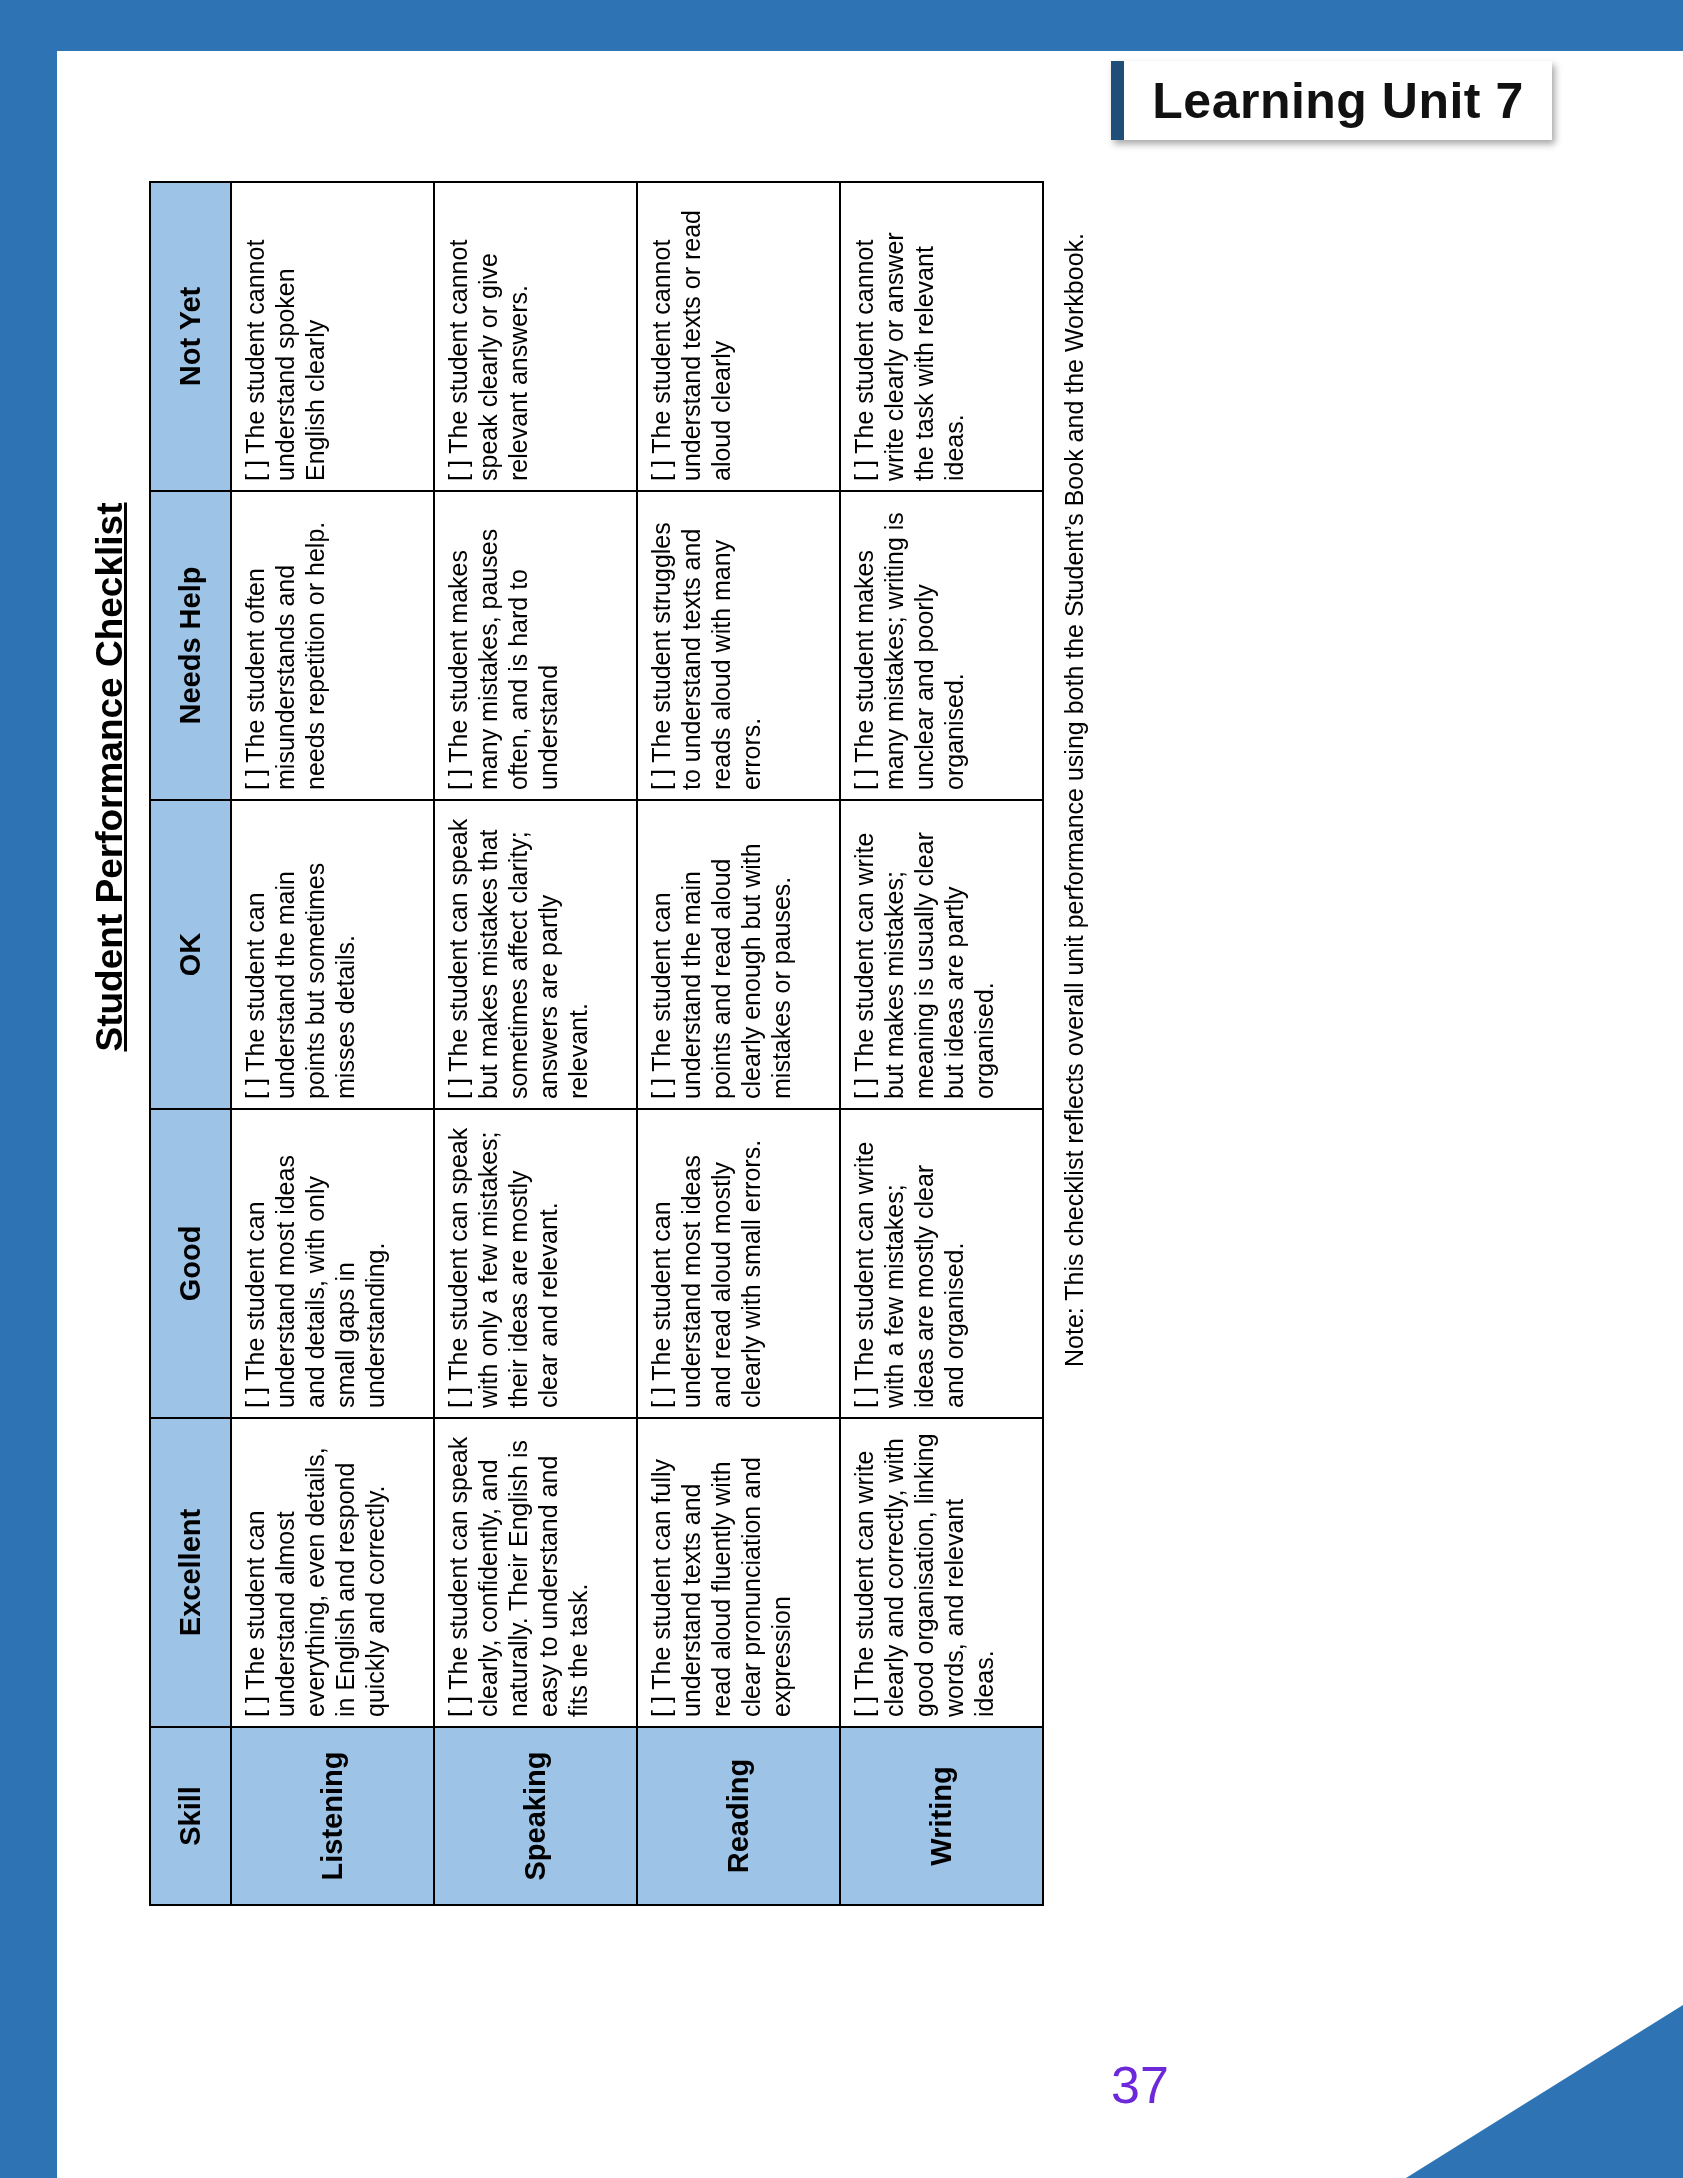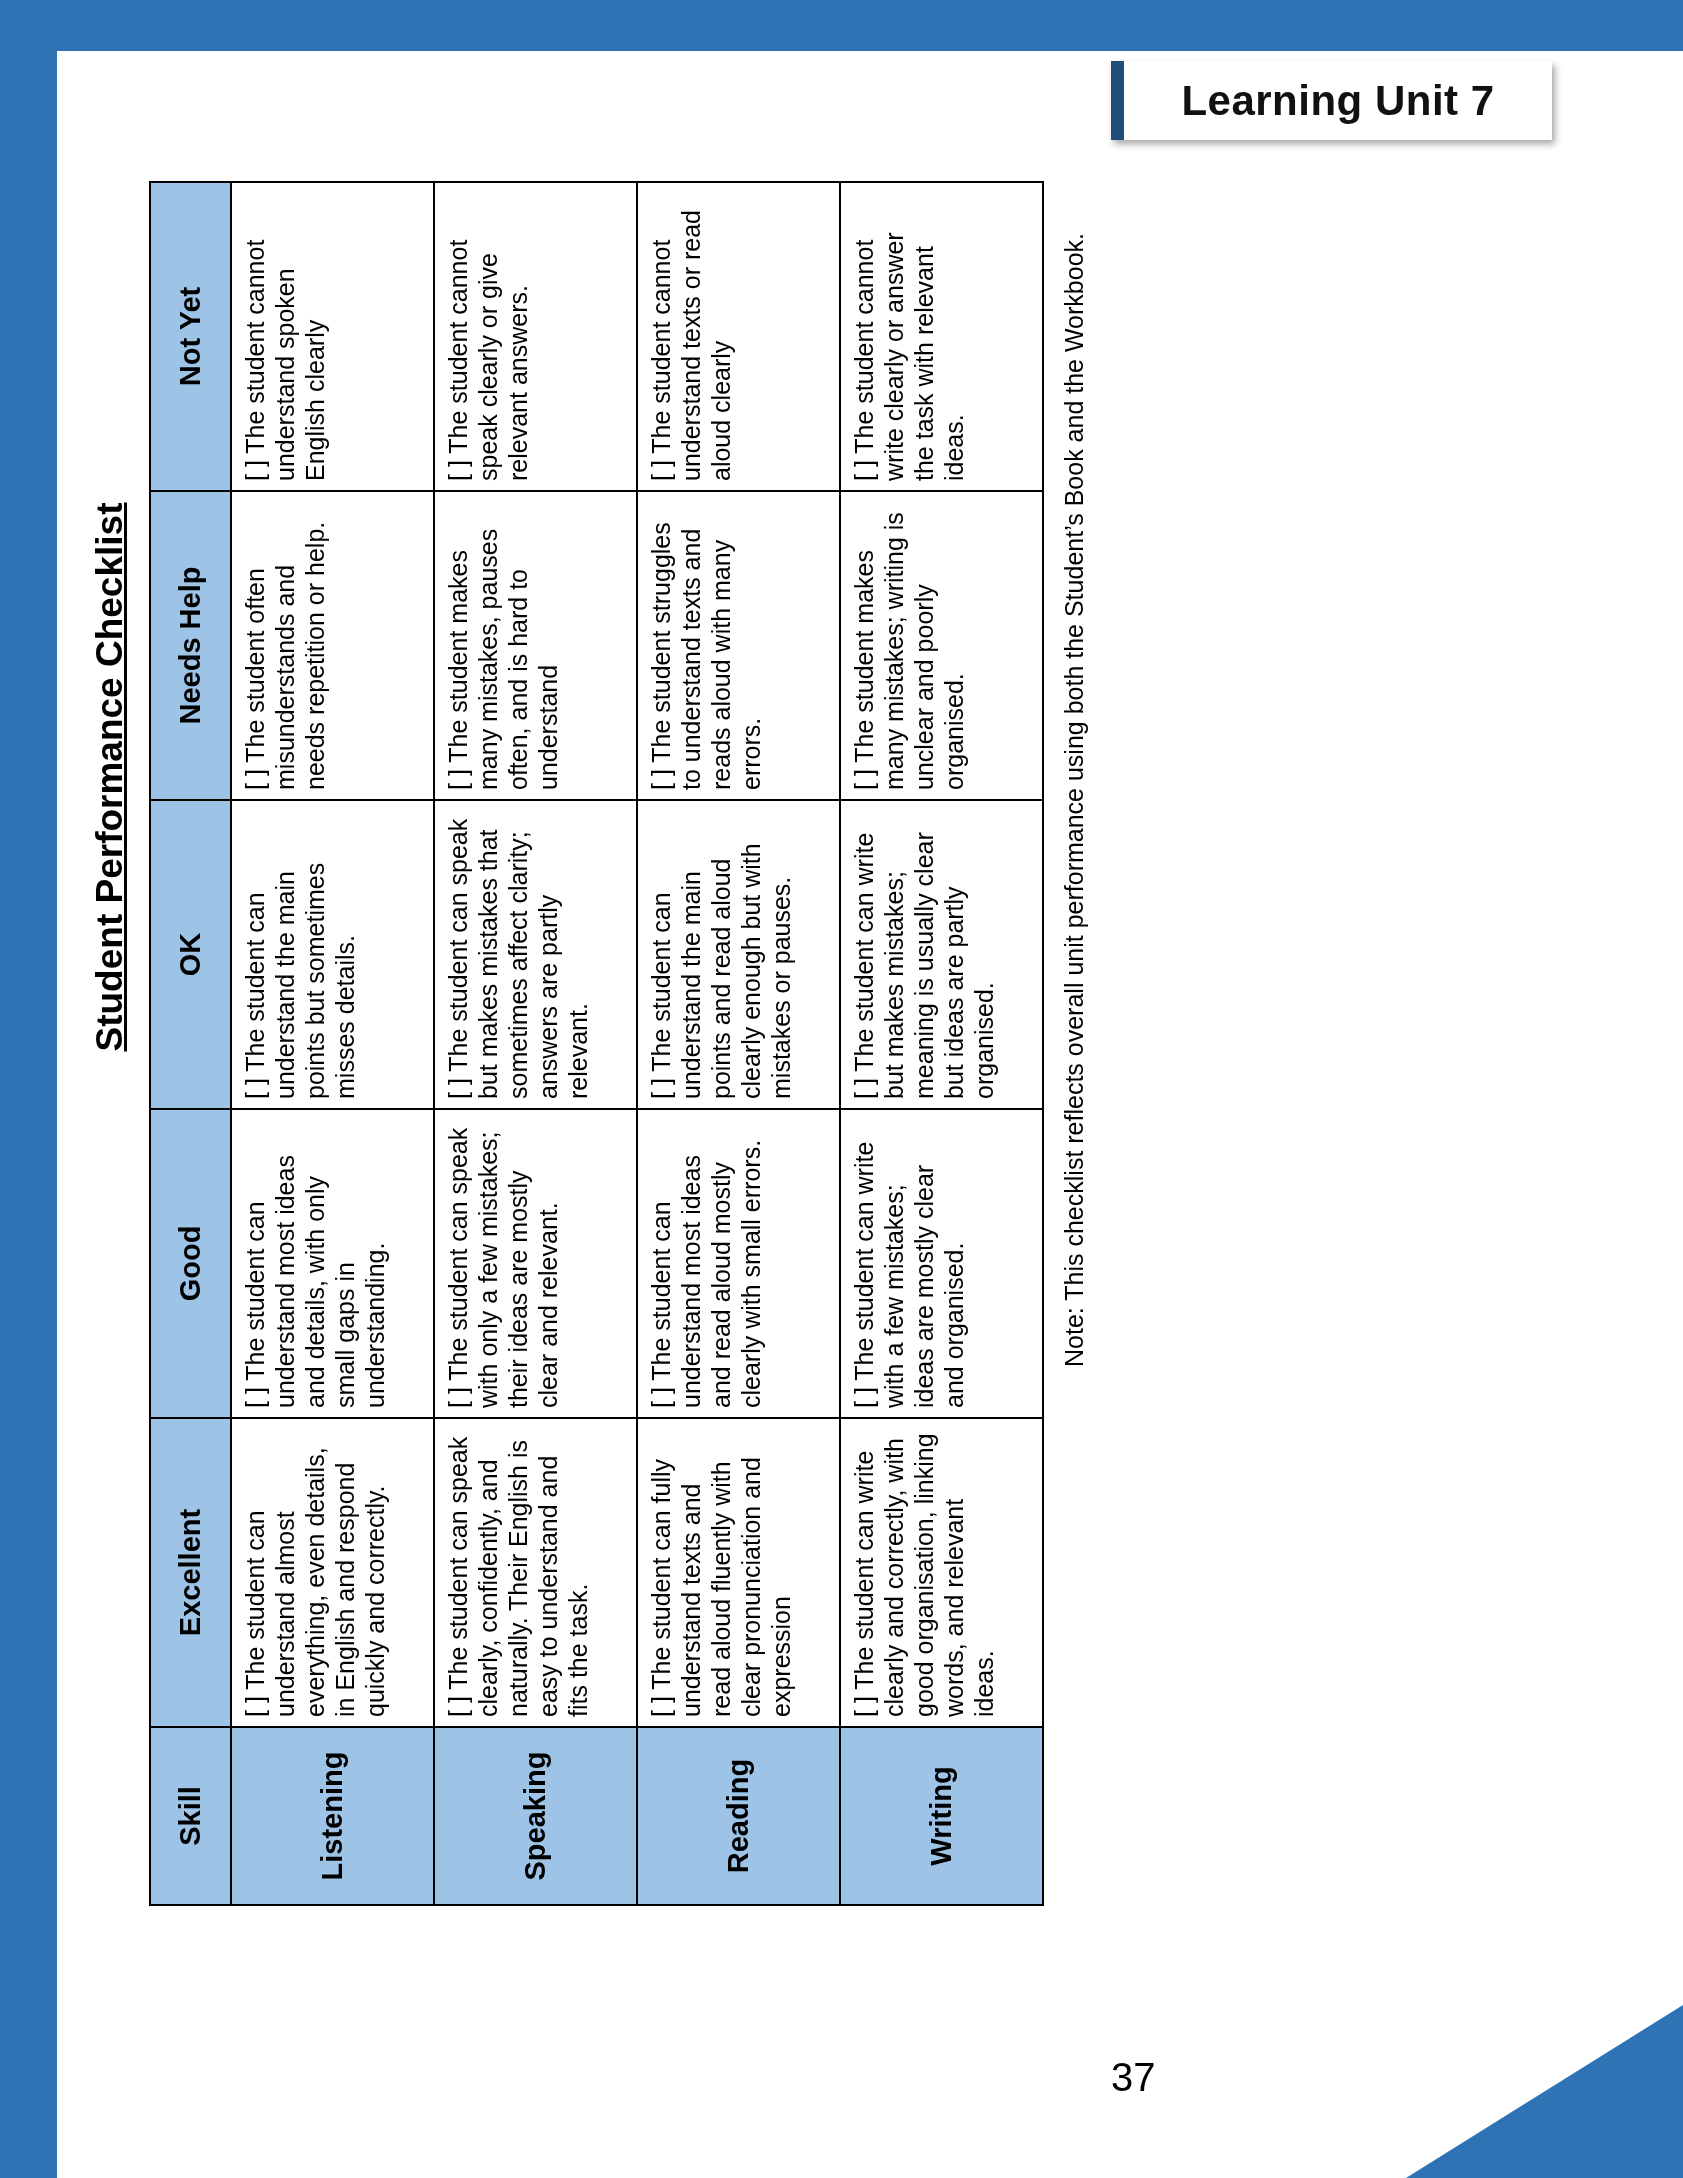--- a/index.html
+++ b/index.html
@@ -24,21 +24,21 @@
   .unit-badge {
     position:absolute; top:61px; left:1111px;
     width:441px; height:79px;
     background:#ffffff;
     display:flex; align-items:stretch;
     box-shadow:3px 4px 7px rgba(0,0,0,0.35);
   }
   .unit-accent { width:13px; background:#1f4e79; }
   .unit-label {
     flex:1; display:flex; align-items:center; justify-content:center;
-    font-size:42px; font-weight:bold; color:#111;
+    font-size:50px; font-weight:bold; color:#111;
     letter-spacing:0.5px;
   }
   
   .rotated {
     position:absolute;
     left:-248px; top:520px;
     width:1723px; height:1049px;
     transform:rotate(-90deg);
   }
   .doc-title {
@@ -75,21 +75,21 @@
   }
   .note {
     margin-top:16px;
     font-size:25px;
     text-align:right;
     padding-right:50px;
     white-space:nowrap;
   }
   .page-number {
     position:absolute; left:1111px; top:2055px;
-    font-size:40px; color:#000000; font-weight:normal;
+    font-size:52px; color:#6d28d9; font-weight:normal;
   }
   .corner-triangle {
     position:absolute; right:0; bottom:0;
     width:277px; height:173px;
     background:#2e74b5;
     clip-path:polygon(100% 0, 100% 100%, 0 100%);
   }
 </style>
 </head>
 <body>

